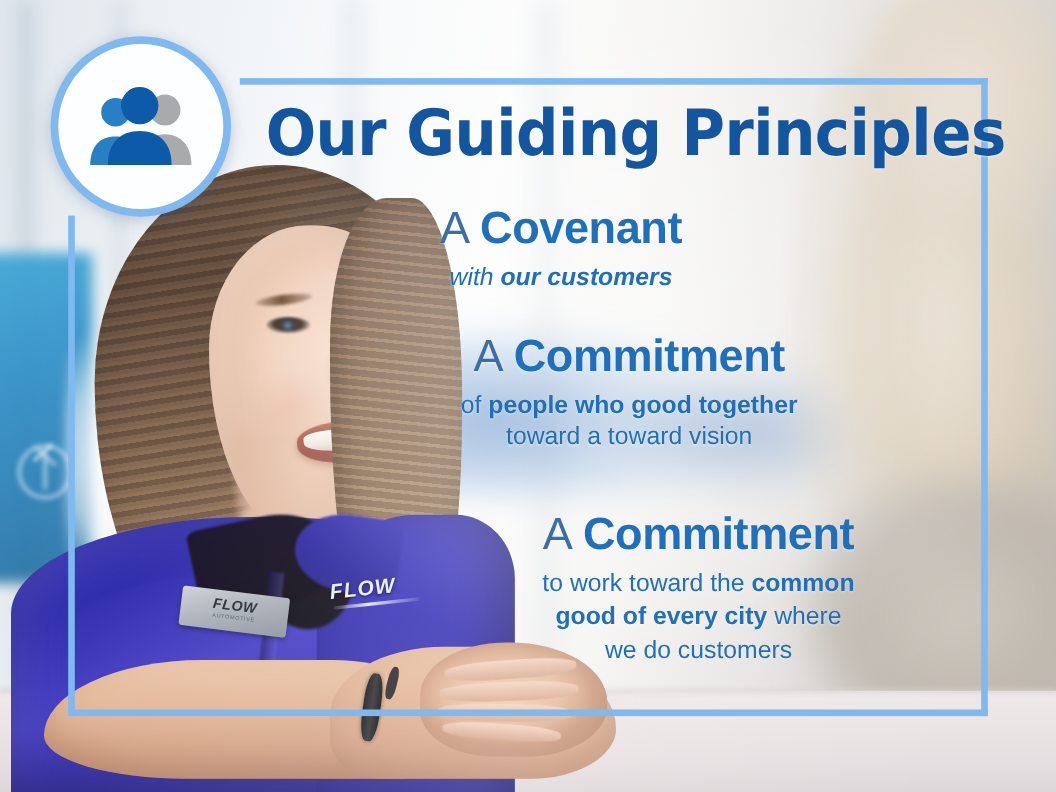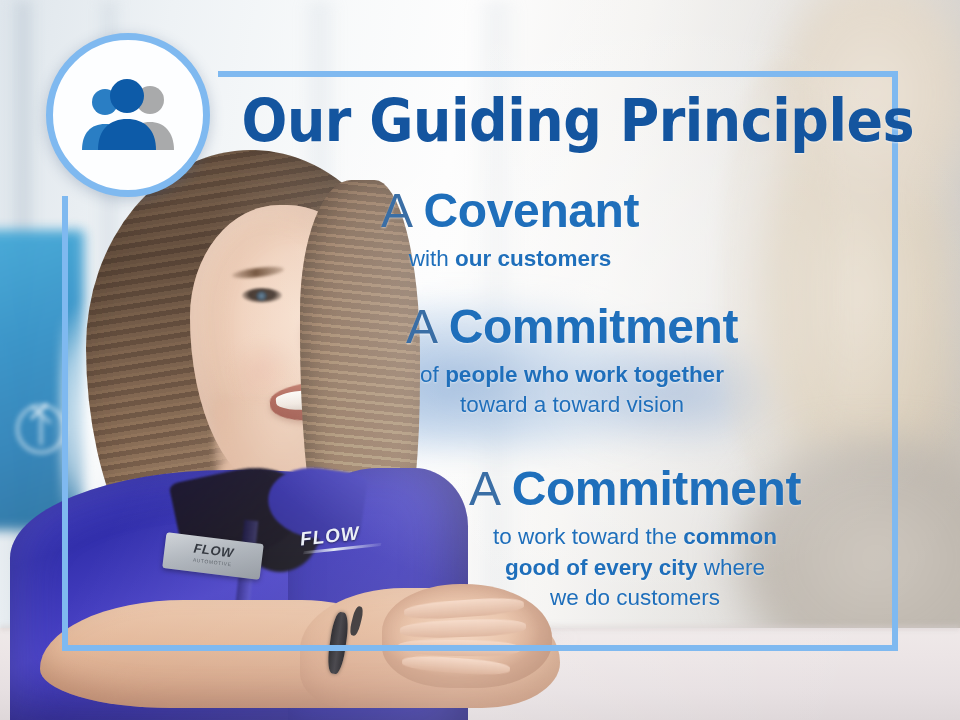--- a/index.html
+++ b/index.html
@@ -352,21 +352,21 @@
     color:#14559f;
     transform:scaleX(.93);
     transform-origin:center;
     text-shadow:0 1px 2px rgba(255,255,255,.55);
     white-space:nowrap;
   }
 
   .principle{position:absolute;text-align:center;}
   .p-main{
     font-family:"Liberation Sans",sans-serif;
-    font-size:48px;line-height:1.04;
+    font-size:41px;line-height:1.04;
     color:#1f6fbb;
     white-space:nowrap;
     text-shadow:0 1px 2px rgba(255,255,255,.5);
   }
   .p-main .article{font-weight:400;color:#3a6ea5;}
   .p-main .word{font-weight:bold;color:#1f6fbb;letter-spacing:-.4px;}
   .p-sub{
     font-family:"Liberation Sans",sans-serif;
     font-size:22.5px;line-height:1.32;
     color:#2a6fb5;
@@ -480,32 +480,32 @@
 
   <div class="copy">
 
     <div class="headline" style="color: rgb(20, 85, 159);">Our Guiding Principles</div>
 
     <div class="principle p1">
       <div class="p-main">
         <span class="article" style="color: rgb(58, 110, 165);">A</span>
         <span class="word" style="color: rgb(31, 111, 187);">Covenant</span>
       </div>
-      <div class="p-sub" style="color: rgb(31, 111, 187);">
+      <div class="p-sub" style="color: rgb(31, 111, 187); font-style: italic;">
         <span>with </span><b>our customers</b>
       </div>
     </div>
 
     <div class="principle p2">
       <div class="p-main">
         <span class="article" style="color: rgb(58, 110, 165);">A</span>
         <span class="word" style="color: rgb(31, 111, 187);">Commitment</span>
       </div>
       <div class="p-sub" style="color: rgb(31, 111, 187);">
-        <span><span>of </span><b>people who work together</b></span><br>
+        <span><span>of </span><b>people who good together</b></span><br>
         <span>toward a toward vision</span>
       </div>
     </div>
 
     <div class="principle p3">
       <div class="p-main">
         <span class="article" style="color: rgb(58, 110, 165);">A</span>
         <span class="word" style="color: rgb(31, 111, 187);">Commitment</span>
       </div>
       <div class="p-sub" style="color: rgb(31, 111, 187);">

